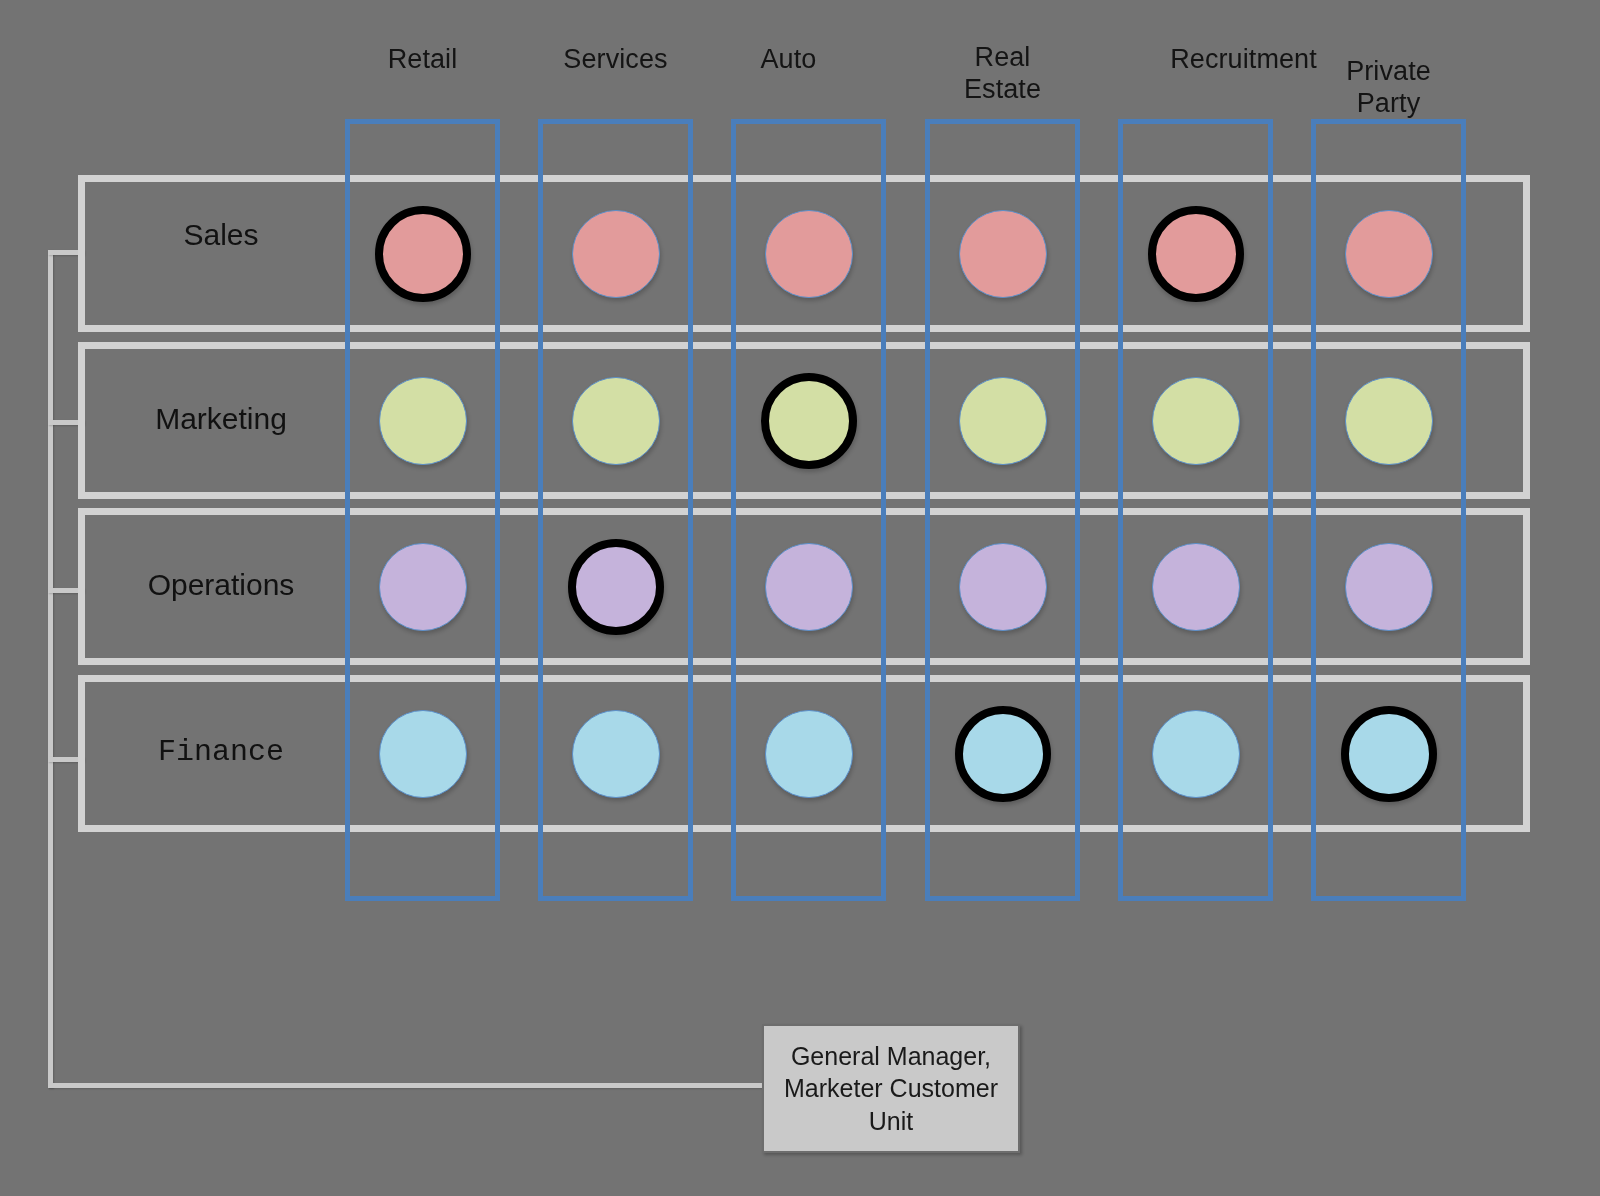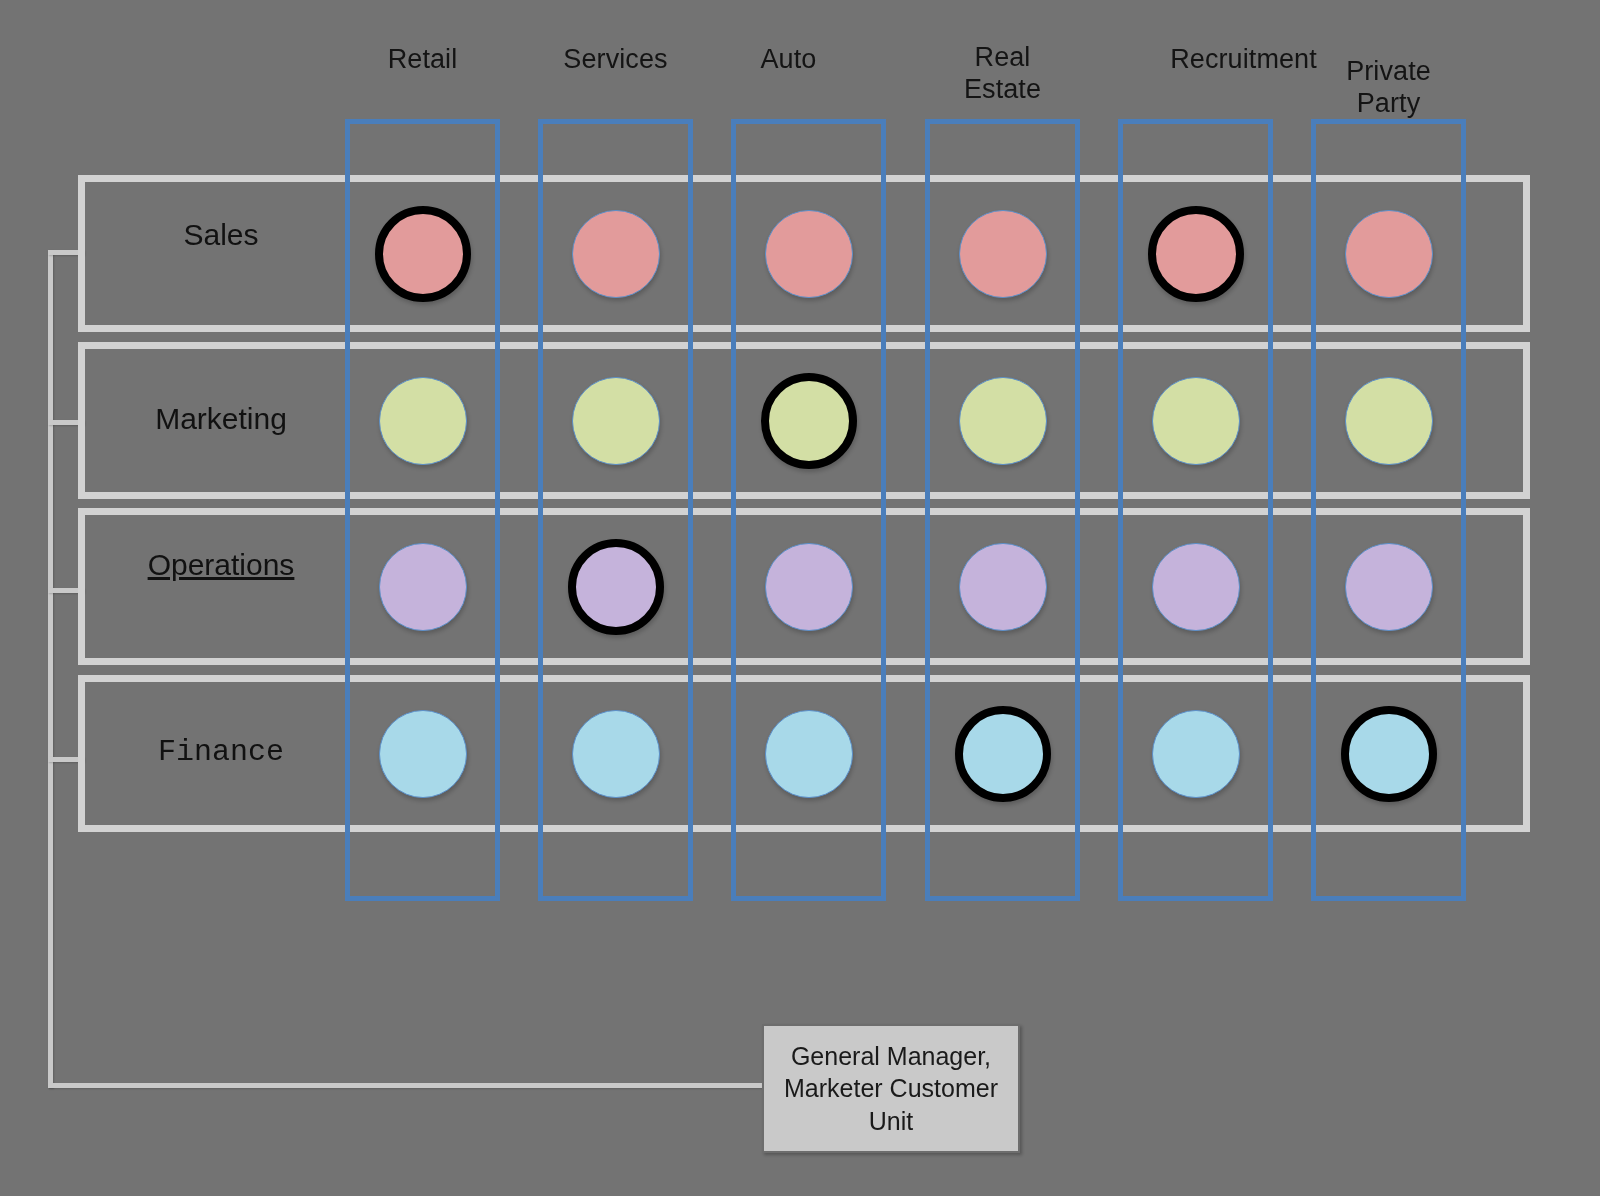--- a/index.html
+++ b/index.html
@@ -147,21 +147,21 @@
       <div class="col-label two-line" style="left: 1311px; width: 155px; top: 56px;">Private
 Party</div>
     </div>
 
   <div id="rows-layer">
       <div class="row-frame" style="top: 175px;"></div>
       <div class="row-label" style="top: 218px;">Sales</div>
       <div class="row-frame" style="top: 342px;"></div>
       <div class="row-label" style="top: 402px;">Marketing</div>
       <div class="row-frame" style="top: 508px;"></div>
-      <div class="row-label" style="top: 548px; text-decoration: underline;">Operations</div>
+      <div class="row-label" style="top: 568px;">Operations</div>
       <div class="row-frame" style="top: 675px;"></div>
       <div class="row-label" style="top: 735px; font-family: Liberation Mono, monospace;">Finance</div>
     </div>
 
   <div id="cells-layer">
       <div class="dot bold" style="background: rgb(226, 155, 155); left: 374.5px; top: 205.5px;"></div>
       <div class="dot" style="background: rgb(226, 155, 155); left: 571.5px; top: 209.5px;"></div>
       <div class="dot" style="background: rgb(226, 155, 155); left: 764.5px; top: 209.5px;"></div>
       <div class="dot" style="background: rgb(226, 155, 155); left: 958.5px; top: 209.5px;"></div>
       <div class="dot bold" style="background: rgb(226, 155, 155); left: 1147.5px; top: 205.5px;"></div>

